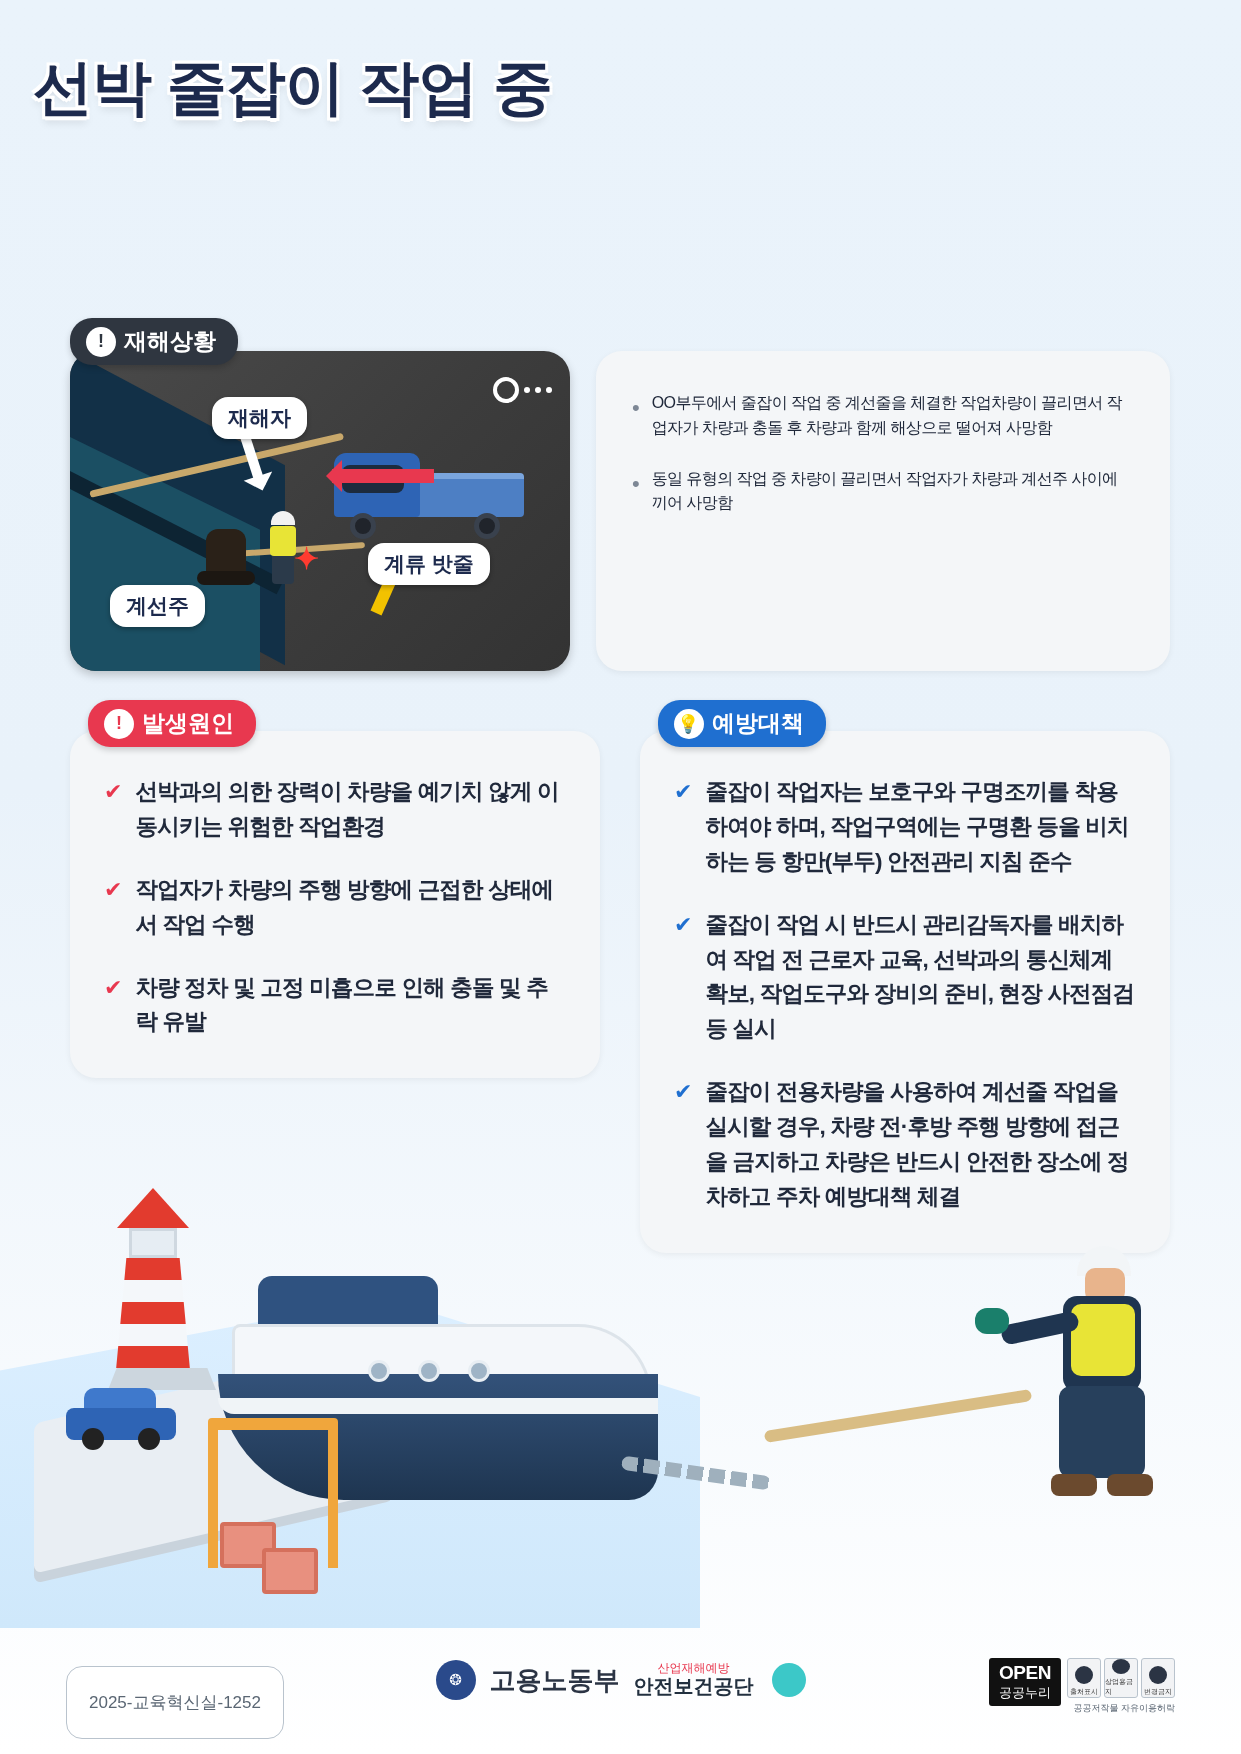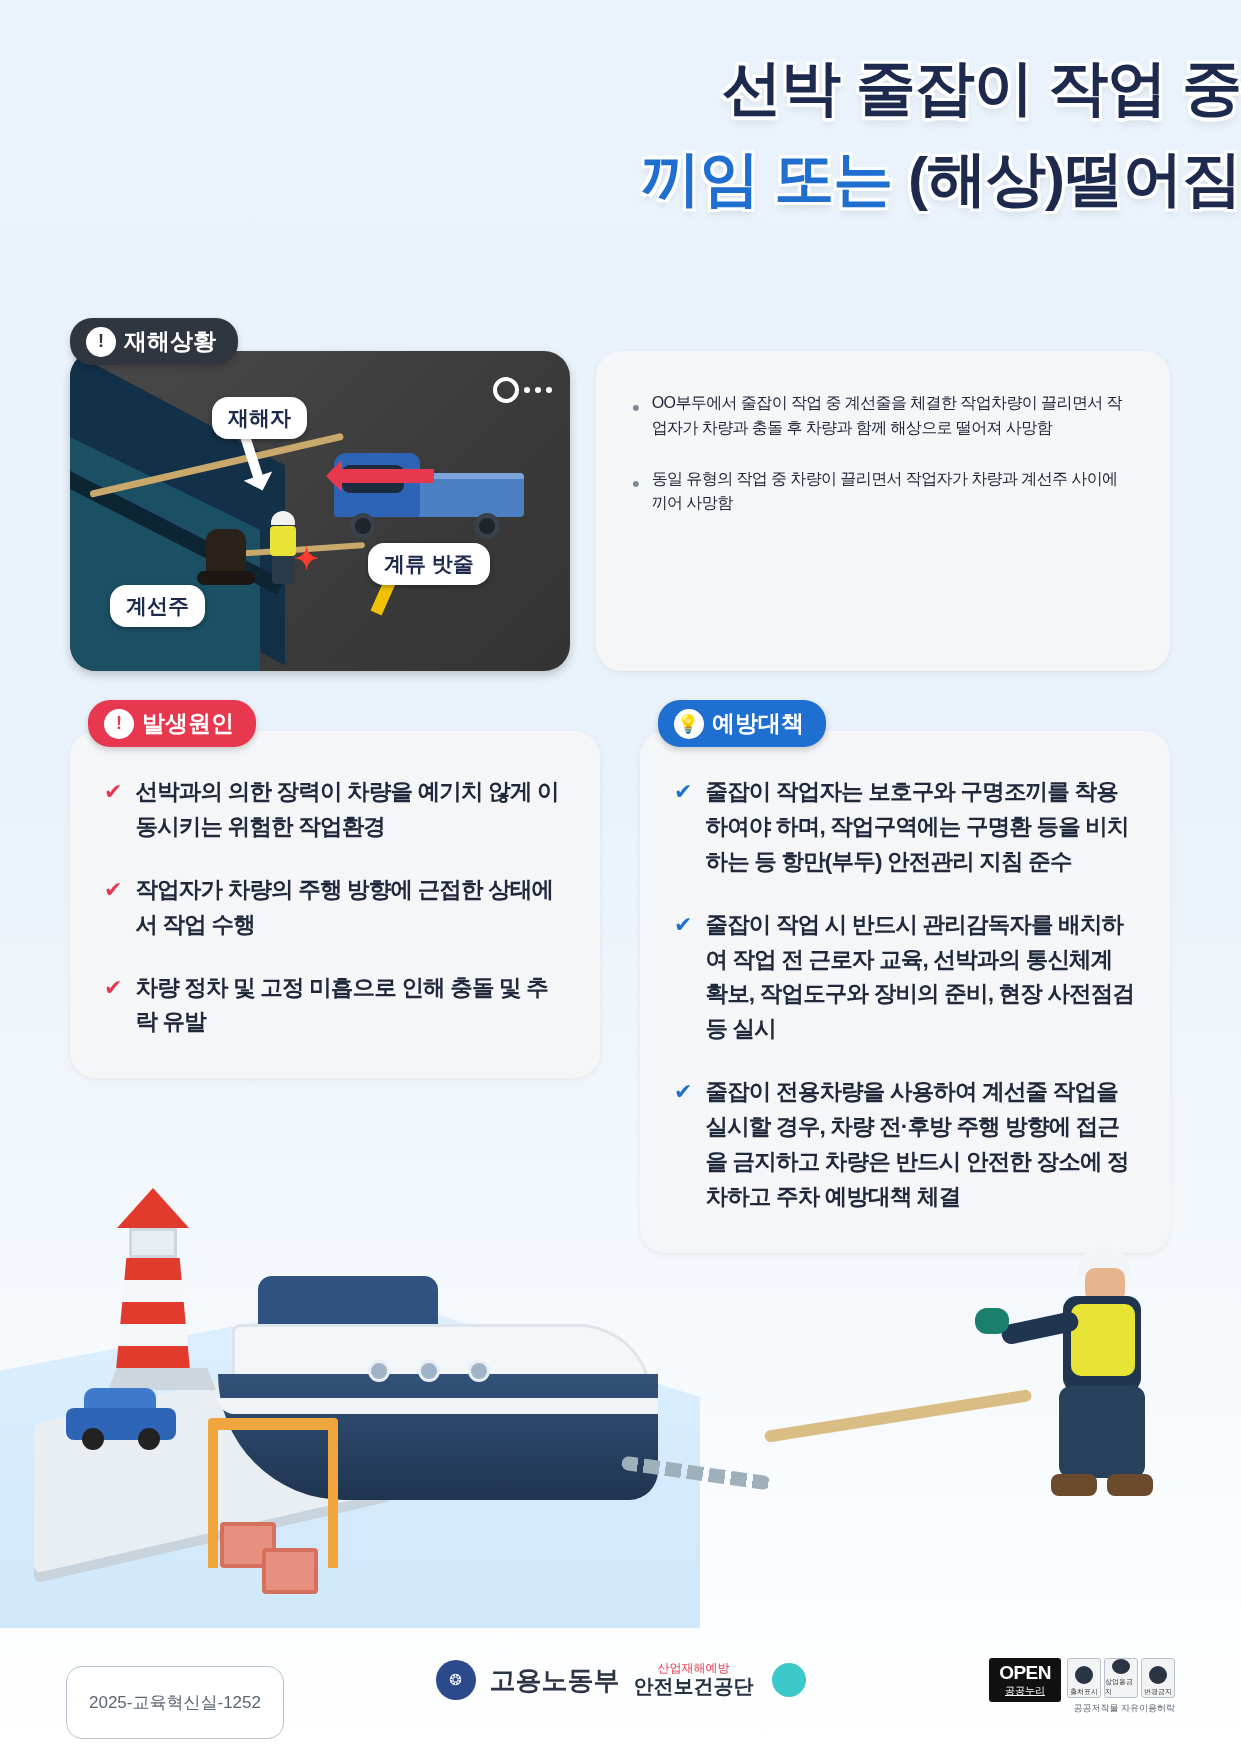--- a/index.html
+++ b/index.html
@@ -3,21 +3,21 @@
 <meta charset="utf-8">
 <style>
   * { box-sizing: border-box; margin: 0; padding: 0; }
   body {
     width: 1241px; height: 1754px;
     font-family: "Liberation Sans", sans-serif;
     background: linear-gradient(180deg, #eaf3fb 0%, #e9f2fa 45%, #ffffff 100%);
     position: relative; overflow: hidden;
   }
   
-  .title-wrap { text-align: right; padding-top: 48px; padding-left: 33px; }
+  .title-wrap { text-align: left; padding-top: 48px; padding-left: 33px; }
   .title-line1 {
     font-size: 60px; font-weight: bold; color: #1d2a4d;
     letter-spacing: -1px;
     text-shadow: -3px -3px 0 #fff, 3px -3px 0 #fff, -3px 3px 0 #fff, 3px 3px 0 #fff,
                  0 4px 0 #ffffff, 0 6px 8px rgba(0,0,0,.12);
   }
   .title-line2 {
     margin-top: 10px; font-size: 60px; font-weight: bold; letter-spacing: -1px;
   }
   .title-line2 .blue { color: #1f6fd0; }
@@ -220,36 +220,32 @@
   .molab-mark { width: 40px; height: 40px; background: #2a4a8b; border-radius: 50%;
     display:flex; align-items:center; justify-content:center; color:#fff; font-size:15px;}
   .molab-text { font-size: 26px; color: #2b3444; font-weight: bold; }
   .kosha { text-align: center; line-height: 1.15; }
   .kosha .small { font-size: 12px; color: #e8384f; }
   .kosha .big { font-size: 20px; font-weight: bold; color: #22303f; }
   .kosha-mark { width: 34px; height: 34px; background: #3cc8c8; border-radius: 50%; margin-left: 4px;}
   .open-box { position: absolute; right: 66px; top: 4px; display: flex; gap: 6px; align-items: flex-start;}
   .open-k { background: #111; color: #fff; padding: 4px 10px; border-radius: 3px; text-align:center;}
   .open-k .o1 { font-size: 19px; font-weight: bold; letter-spacing: -0.5px;}
-  .open-k .o2 { font-size: 10px; text-decoration: underline; }
+  .open-k .o2 { font-size: 13px; }
   .open-icons { display: flex; gap: 3px; }
   .oi { width: 34px; height: 40px; background: #f2f3f5; border: 1px solid #b9c3cd; border-radius: 3px;
     display:flex; flex-direction:column; align-items:center; justify-content:flex-end; font-size: 7px; color:#333;}
   .oi .glyph { width: 18px; height: 18px; background: #2b3444; border-radius: 50%; margin-bottom: 3px;}
   .open-note { position: absolute; right: 66px; top: 48px; font-size: 9px; color: #5a6673; }
 </style>
 </head>
 <body>
 
 <div class="title-wrap">
   <div class="title-line1">선박 줄잡이 작업 중</div>
-  <div class="title-line2">
-    <span class="blue">끼임 또는</span>
-    <span class="navy">(해상)떨어짐</span>
-  </div>
 </div>
 
 <div class="sec-accident">
   <div class="badge dark">
     <span class="badge-icon">!</span>
     <span>재해상황</span>
   </div>
 
   <div class="acc-row">
 

